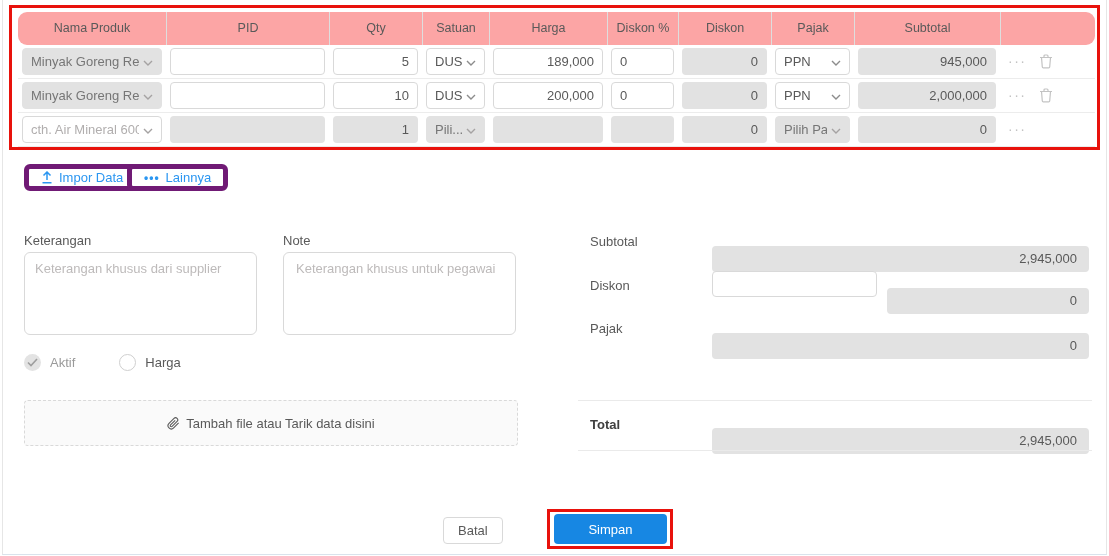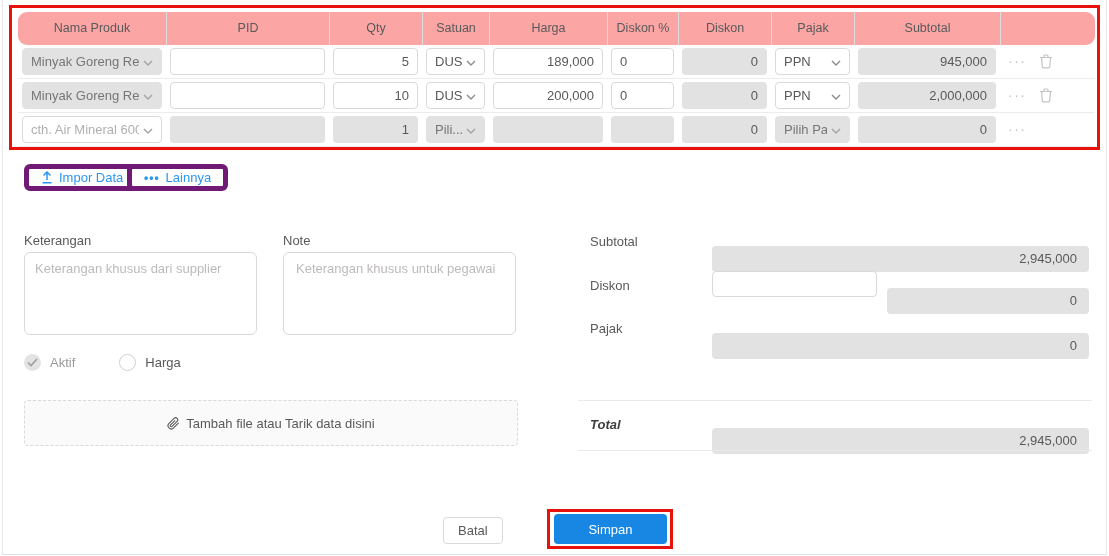--- a/index.html
+++ b/index.html
@@ -101,21 +101,21 @@
   .sum-field {
     position:absolute; height:26px; background:#e2e2e2; border-radius:4px;
     line-height:26px; text-align:right; padding:0 12px; font-size:13px; color:#595959;margin-top:17px;
   }
   .sum-input {
     position:absolute; left:712px; top:271px; width:165px; height:26px;
     border:1px solid #d9d9d9; border-radius:4px; background:#fff; outline:none;
     font:13px "Liberation Sans", sans-serif; padding:0 8px; color:#595959;
   }
   .divider { position:absolute; left:578px; width:514px; height:1px; background:#eaeaea; }
-  .total-label { font-weight:bold; color:#404040;font-style:italic; }
+  .total-label { font-weight:bold; color:#404040; }
 
   
   .btn-batal {
     position:absolute; left:443px; top:517px; height:27px; padding:0 14px;
     background:#fff; border:1px solid #d9d9d9; border-radius:4px;
     font-size:13px; color:#595959; cursor:pointer;
   }
   .btn-simpan {
     position:absolute; left:554px; top:514px; width:113px; height:30px;
     background:#1787e3; border:none; border-radius:4px; color:#fff;

